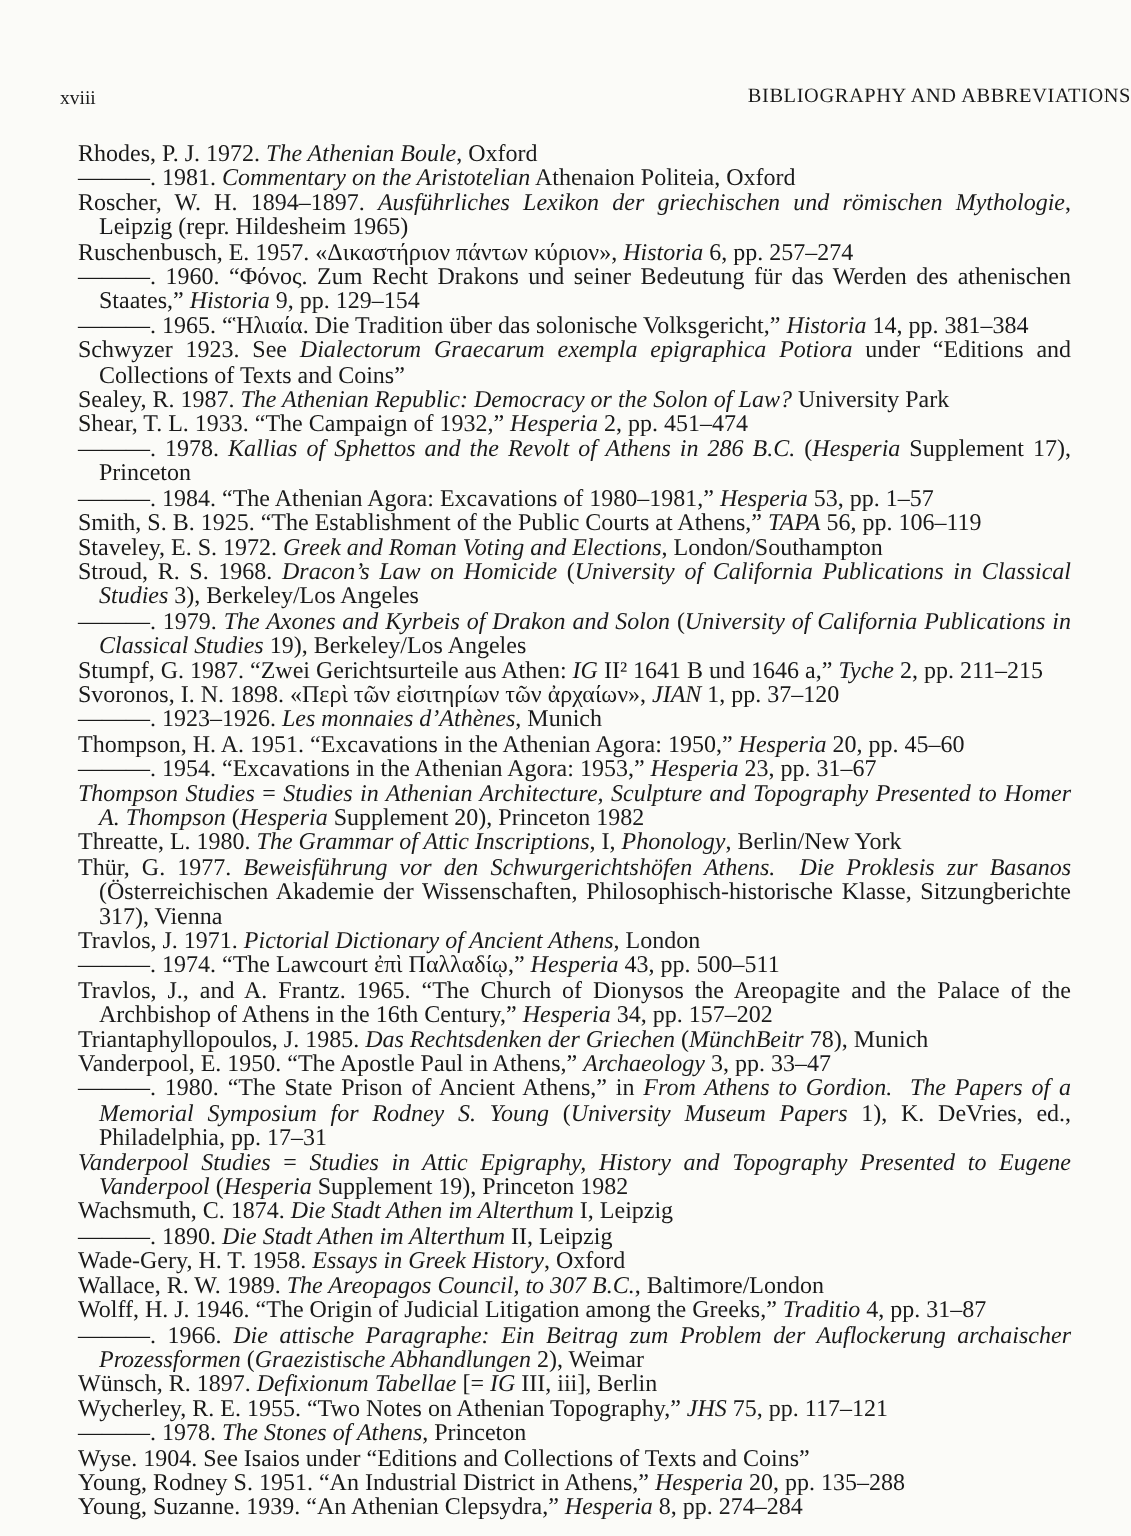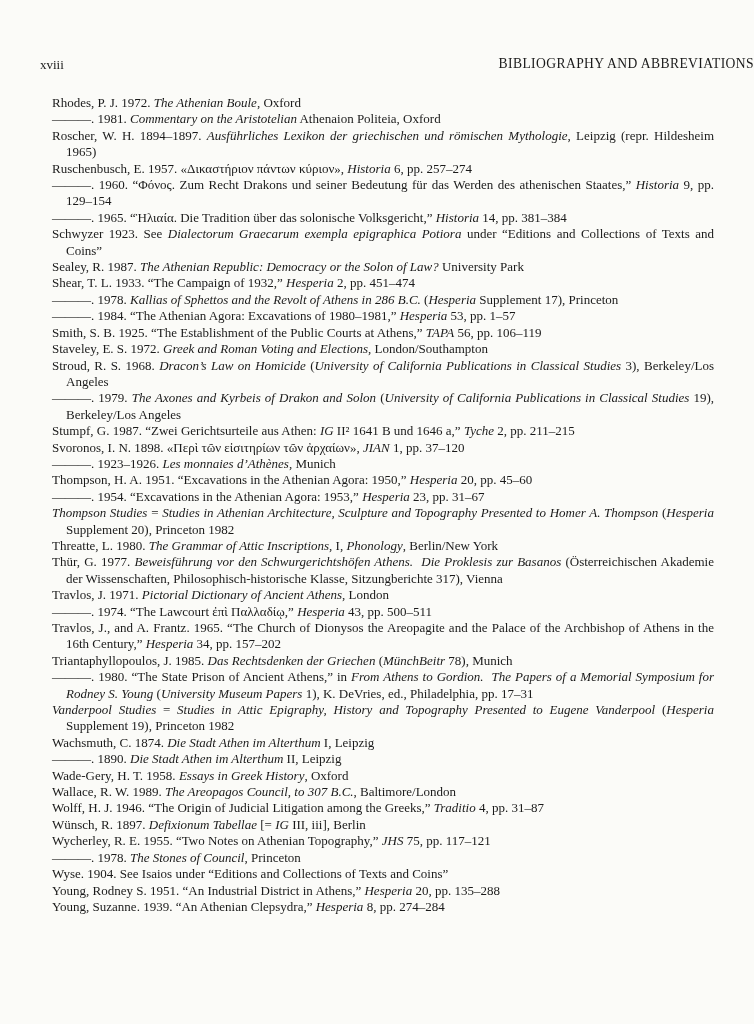--- a/index.html
+++ b/index.html
@@ -21,21 +21,21 @@
     font-size: 13.6px; letter-spacing: 0.4px;
     line-height: 16px;
   }
   .entries {
     position: absolute; top: 95px; left: 52px; width: 662px;
   }
   .entry {
     margin: 0;
     padding-left: 14px;
     text-indent: -14px;
-    font-size: 13px;
+    font-size: 16px;
     line-height: 16.4px;
     text-align: justify;
   }
   .entry .it { font-style: italic; }
   .entry span { white-space: pre-wrap; }
 </style>
 </head>
 <body>
 
 <span class="folio">xviii</span>
@@ -63,26 +63,28 @@
     <p class="entry"><span>———. 1923–1926. </span><span class="it">Les monnaies d’Athènes</span><span>, Munich</span></p>
     <p class="entry"><span>Thompson, H. A. 1951. “Excavations in the Athenian Agora: 1950,” </span><span class="it">Hesperia</span><span> 20, pp. 45–60</span></p>
     <p class="entry"><span>———. 1954. “Excavations in the Athenian Agora: 1953,” </span><span class="it">Hesperia</span><span> 23, pp. 31–67</span></p>
     <p class="entry"><span class="it">Thompson Studies</span><span> = </span><span class="it">Studies in Athenian Architecture, Sculpture and Topography Presented to Homer A. Thompson</span><span> (</span><span class="it">Hesperia</span><span> Supplement 20), Princeton 1982</span></p>
     <p class="entry"><span>Threatte, L. 1980. </span><span class="it">The Grammar of Attic Inscriptions</span><span>, I, </span><span class="it">Phonology</span><span>, Berlin/New York</span></p>
     <p class="entry"><span>Thür, G. 1977. </span><span class="it">Beweisführung vor den Schwurgerichtshöfen Athens.  Die Proklesis zur Basanos</span><span> (Österreichischen Akademie der Wissenschaften, Philosophisch-historische Klasse, Sitzungberichte 317), Vienna</span></p>
     <p class="entry"><span>Travlos, J. 1971. </span><span class="it">Pictorial Dictionary of Ancient Athens</span><span>, London</span></p>
     <p class="entry"><span>———. 1974. “The Lawcourt ἐπὶ Παλλαδίῳ,” </span><span class="it">Hesperia</span><span> 43, pp. 500–511</span></p>
     <p class="entry"><span>Travlos, J., and A. Frantz. 1965. “The Church of Dionysos the Areopagite and the Palace of the Archbishop of Athens in the 16th Century,” </span><span class="it">Hesperia</span><span> 34, pp. 157–202</span></p>
     <p class="entry"><span>Triantaphyllopoulos, J. 1985. </span><span class="it">Das Rechtsdenken der Griechen</span><span> (</span><span class="it">MünchBeitr</span><span> 78), Munich</span></p>
+    <p class="entry"><span>Vanderpool, E. 1950. “The Apostle Paul in Athens,” </span><span class="it">Archaeology</span><span> 3, pp. 33–47</span></p>
     <p class="entry"><span>———. 1980. “The State Prison of Ancient Athens,” in </span><span class="it">From Athens to Gordion.  The Papers of a Memorial Symposium for Rodney S. Young</span><span> (</span><span class="it">University Museum Papers</span><span> 1), K. DeVries, ed., Philadelphia, pp. 17–31</span></p>
     <p class="entry"><span class="it">Vanderpool Studies</span><span> = </span><span class="it">Studies in Attic Epigraphy, History and Topography Presented to Eugene Vanderpool</span><span> (</span><span class="it">Hesperia</span><span> Supplement 19), Princeton 1982</span></p>
     <p class="entry"><span>Wachsmuth, C. 1874. </span><span class="it">Die Stadt Athen im Alterthum</span><span> I, Leipzig</span></p>
     <p class="entry"><span>———. 1890. </span><span class="it">Die Stadt Athen im Alterthum</span><span> II, Leipzig</span></p>
     <p class="entry"><span>Wade-Gery, H. T. 1958. </span><span class="it">Essays in Greek History</span><span>, Oxford</span></p>
     <p class="entry"><span>Wallace, R. W. 1989. </span><span class="it">The Areopagos Council, to 307 B.C.</span><span>, Baltimore/London</span></p>
     <p class="entry"><span>Wolff, H. J. 1946. “The Origin of Judicial Litigation among the Greeks,” </span><span class="it">Traditio</span><span> 4, pp. 31–87</span></p>
+    <p class="entry"><span>———. 1966. </span><span class="it">Die attische Paragraphe: Ein Beitrag zum Problem der Auflockerung archaischer Prozessformen</span><span> (</span><span class="it">Graezistische Abhandlungen</span><span> 2), Weimar</span></p>
     <p class="entry"><span>Wünsch, R. 1897. </span><span class="it">Defixionum Tabellae</span><span> [= </span><span class="it">IG</span><span> III, iii], Berlin</span></p>
     <p class="entry"><span>Wycherley, R. E. 1955. “Two Notes on Athenian Topography,” </span><span class="it">JHS</span><span> 75, pp. 117–121</span></p>
-    <p class="entry"><span>———. 1978. </span><span class="it">The Stones of Council</span><span>, Princeton</span></p>
+    <p class="entry"><span>———. 1978. </span><span class="it">The Stones of Athens</span><span>, Princeton</span></p>
     <p class="entry"><span>Wyse. 1904. See Isaios under “Editions and Collections of Texts and Coins”</span></p>
     <p class="entry"><span>Young, Rodney S. 1951. “An Industrial District in Athens,” </span><span class="it">Hesperia</span><span> 20, pp. 135–288</span></p>
     <p class="entry"><span>Young, Suzanne. 1939. “An Athenian Clepsydra,” </span><span class="it">Hesperia</span><span> 8, pp. 274–284</span></p>
   </div>
 
 </body></html>

